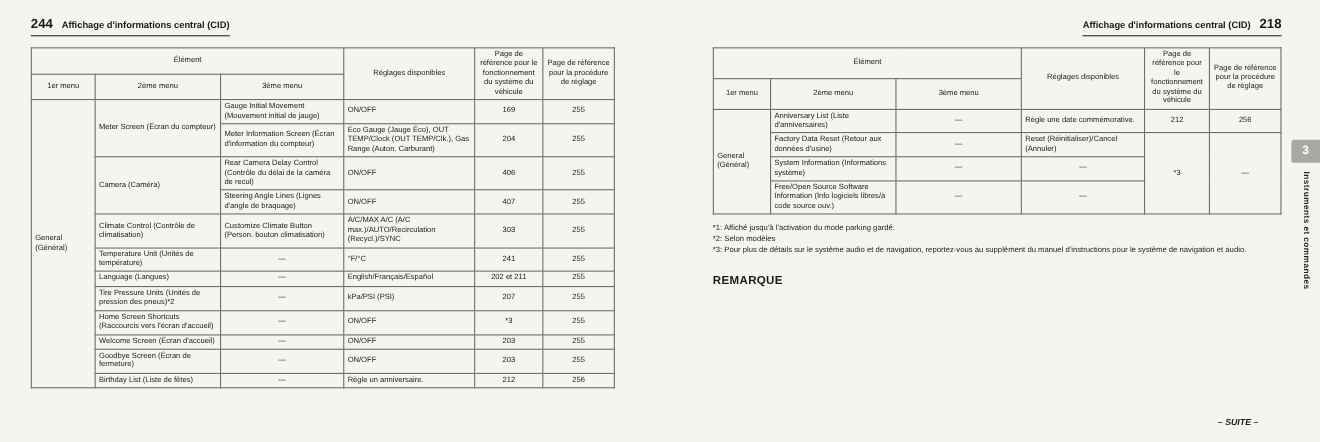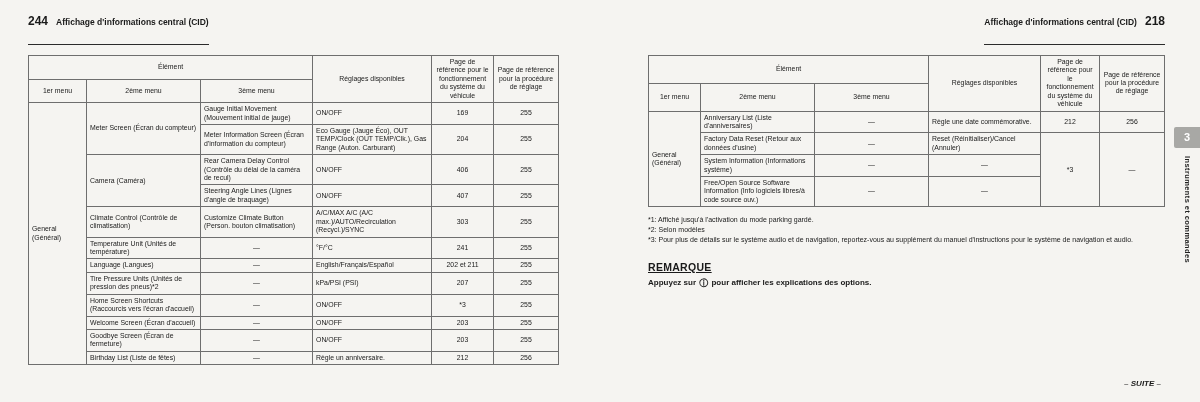--- a/index.html
+++ b/index.html
@@ -8,44 +8,44 @@
     background:#f5f4f1; color:#1a1a1a;
     font-family:"Liberation Sans", sans-serif;
   }
   .sheet { position:relative; width:1200px; height:402px; }
 
   .page { position:absolute; top:14px; }
   .page-left  { left:28px;  width:562px; }
   .page-right { left:648px; width:517px; }
 
   .header-rule { display:flex; align-items:baseline; gap:8px;
-    border-bottom:1.4px solid #2b2b2b; padding-bottom:16px; width:max-content; }
+    border-bottom:1.4px solid #2b2b2b; padding-bottom:4px; width:max-content; }
   .header-rule.right { margin-left:auto; }
   .page-num { font-size:12px; font-weight:bold; }
   .header-title { font-size:8.5px; font-weight:bold; }
 
   table { border-collapse:collapse; table-layout:fixed; margin-top:10px; }
   .t-left  { width:530px; }
   .t-right { width:516px; }
   th,td {
     border:1px solid #6e6e6e; font-size:6.9px; line-height:1.22;
     padding:2px 3px; vertical-align:middle; text-align:left;
     font-weight:normal; overflow-wrap:break-word;
   }
   th { text-align:center; }
   td.c { text-align:center; }
 
   .footnotes { margin-top:8px; font-size:7px; line-height:1.4; width:500px; }
   .footnote { padding-left:12px; text-indent:-12px; }
 
-  .remark-heading { margin-top:16px; font-size:10.5px; font-weight:bold; letter-spacing:0.3px;text-decoration:underline; }
+  .remark-heading { margin-top:16px; font-size:10.5px; font-weight:bold; letter-spacing:0.3px; }
   .remark-text { margin-top:5px; font-size:8px; font-weight:bold; }
   .info-icon { display:inline-block; font-weight:bold; font-size:9px; line-height:1; transform:translateY(1px); padding:0 1px; }
 
-  .suite { position:absolute; top:379px; right:39px; font-size:8px; font-weight:bold; font-style:italic; }
+  .suite { position:absolute; top:379px; right:56px; font-size:8px; font-weight:bold; font-style:italic; }
 
   .side-tab { position:absolute; right:0; top:127px; width:26px; }
   .tab-number { width:26px; height:21px; background:#a8a8a5; color:#ffffff;
     font-size:11px; font-weight:bold; text-align:center; line-height:21px;
     border-radius:2px 0 0 2px; }
   .tab-title { margin-top:8px; margin-left:9px; writing-mode:vertical-rl;
     font-size:7.5px; font-weight:bold; color:#1f1f1f; letter-spacing:0.4px; height:130px; }
 </style>
 </head>
 <body>
@@ -225,25 +225,20 @@
       </tbody>
     </table>
 
     <div class="footnotes">
       <div class="footnote">*1: Affiché jusqu'à l'activation du mode parking gardé.</div>
       <div class="footnote">*2: Selon modèles</div>
       <div class="footnote">*3: Pour plus de détails sur le système audio et de navigation, reportez-vous au supplément du manuel d'instructions pour le système de navigation et audio.</div>
     </div>
 
     <div class="remark-heading">REMARQUE</div>
-    <div class="remark-text">
-      <span>Appuyez sur</span>
-      <span class="info-icon">ⓘ</span>
-      <span>pour afficher les explications des options.</span>
-    </div>
   </div>
 
   <div class="suite">– SUITE –</div>
 
   <div class="side-tab">
     <div class="tab-number">3</div>
     <div class="tab-title">Instruments et commandes</div>
   </div>
 
 </div>

